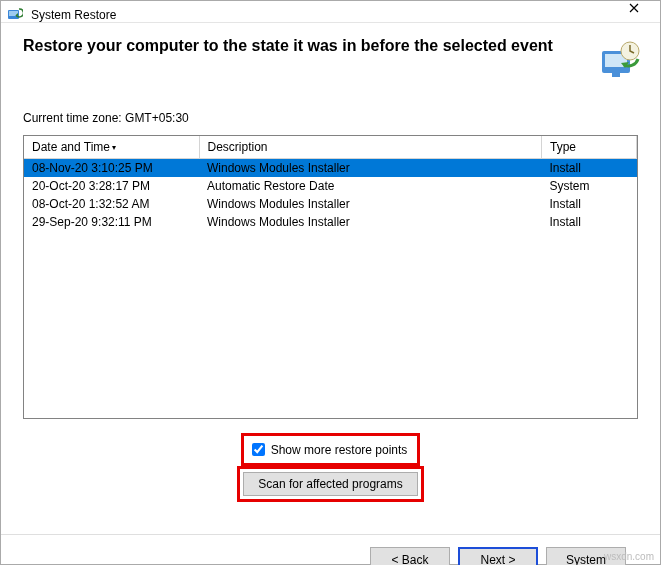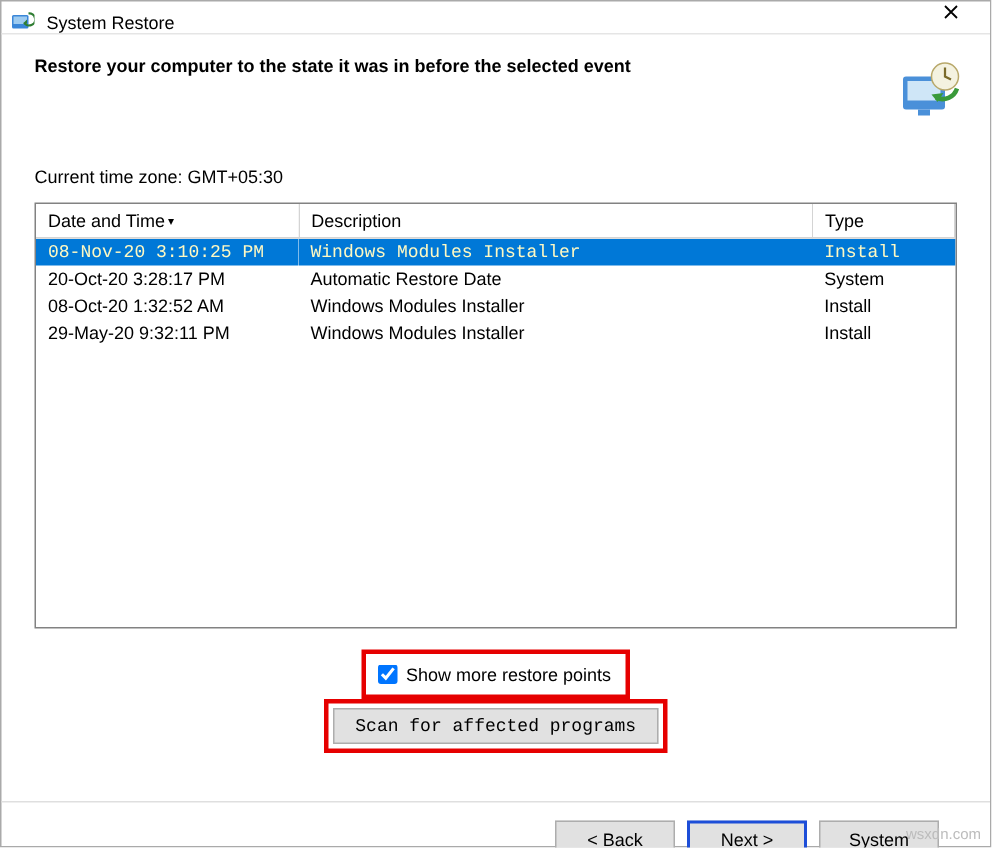--- a/index.html
+++ b/index.html
@@ -3,35 +3,35 @@
 <meta charset="utf-8">
 <style>
   * { box-sizing: border-box; }
   html, body { margin: 0; padding: 0; font-family: "Segoe UI", Tahoma, sans-serif; font-size: 12px; background: #fff; color: #000; }
   .window { width: 661px; height: 565px; border: 1px solid #aaa; background: #fff; display: flex; flex-direction: column; position: relative; }
   .titlebar { height: 22px; display: flex; align-items: flex-end; padding: 0 6px; border-bottom: 1px solid #e5e5e5; }
   .title-icon { width: 16px; height: 16px; margin-right: 8px; }
   .title-text { flex: 1; font-size: 12px; }
   .close-btn { width: 40px; height: 28px; display: flex; align-items: center; justify-content: center; cursor: pointer; }
   .header { padding: 14px 18px 10px 22px; display: flex; align-items: flex-start; }
-  .header-text { font-weight: bold; font-size: 12px; flex: 1; }
+  .header-text { font-weight: bold; font-size: 16px; flex: 1; }
   .header-icon { width: 44px; height: 44px; margin-left: 10px; }
   .body { flex: 1; padding: 20px 22px 4px 22px; display: flex; flex-direction: column; }
   .tz-label { margin-bottom: 10px; }
   .table-box { border: 1px solid #828282; height: 284px; overflow: hidden; background: #fff; }
   table { width: 100%; border-collapse: collapse; table-layout: fixed; }
   thead th { text-align: left; font-weight: normal; padding: 4px 8px; border-right: 1px solid #d4d4d4; border-bottom: 1px solid #d4d4d4; background: #fff; position: relative; }
   thead th .sort-caret { font-size: 8px; margin-left: 2px; position: relative; top: -1px; }
   tbody td { padding: 2px 8px; white-space: nowrap; overflow: hidden; text-overflow: ellipsis; }
-  tbody tr.selected td { background: #0078d7; color: #fef9c3; font-family: Liberation Mono, monospace; }
+  tbody tr.selected td { background: #0078d7; color: #000000; }
   .below-table { display: flex; align-items: center; justify-content: space-between; margin-top: 14px; flex-direction: column; }
   .red-box { border: 3px solid #e60000; }
   .chk-wrap { padding: 4px 10px 4px 4px; display: flex; align-items: center; cursor: pointer; }
   .chk-wrap input { margin-right: 6px; }
-  .scan-btn { background: #e1e1e1; border: 1px solid #adadad; padding: 4px 14px; cursor: pointer; font-family: Liberation Mono, monospace; font-size: 12px; }
+  .scan-btn { background: #e1e1e1; border: 1px solid #adadad; padding: 4px 14px; cursor: pointer; font-family: Liberation Sans, sans-serif; font-size: 12px; }
   .footer { border-top: 1px solid #dfdfdf; padding: 12px 34px; display: flex; justify-content: flex-end; gap: 8px; margin-top: 28px; }
   .footer button { min-width: 80px; padding: 4px 12px; background: #e1e1e1; border: 1px solid #adadad; cursor: pointer; font-family: inherit; font-size: 12px; }
   .footer button.primary { border: 2px solid #1d4ed8; }
   .wm { position: absolute; bottom: 2px; right: 6px; font-size: 10px; color: #bcbcbc; pointer-events: none; }
 </style>
 </head>
 <body>
 
 <div class="window">
 
@@ -94,21 +94,21 @@
               <td>20-Oct-20 3:28:17 PM</td>
               <td>Automatic Restore Date</td>
               <td>System</td>
             </tr>
             <tr>
               <td>08-Oct-20 1:32:52 AM</td>
               <td>Windows Modules Installer</td>
               <td>Install</td>
             </tr>
             <tr>
-              <td>29-May-20 9:32:11 PM</td>
+              <td>29-Sep-20 9:32:11 PM</td>
               <td>Windows Modules Installer</td>
               <td>Install</td>
             </tr>
           </tbody>
       </table>
     </div>
 
     <div class="below-table">
       <div class="red-box">
         <label class="chk-wrap">

